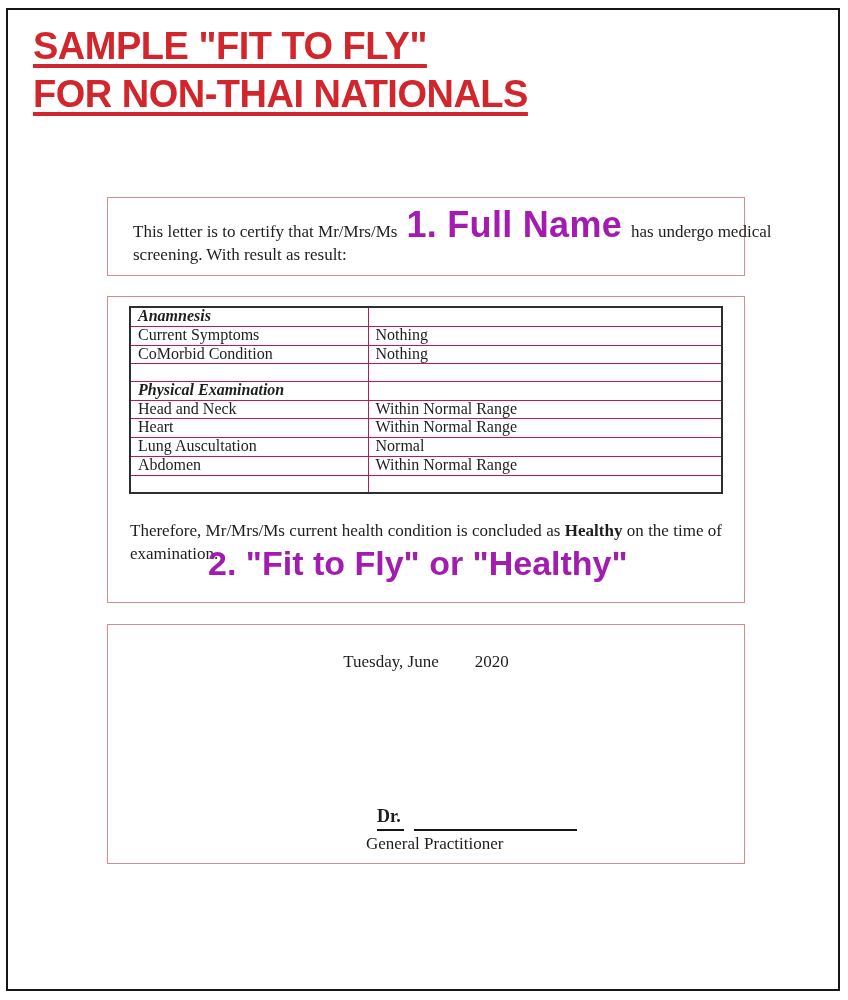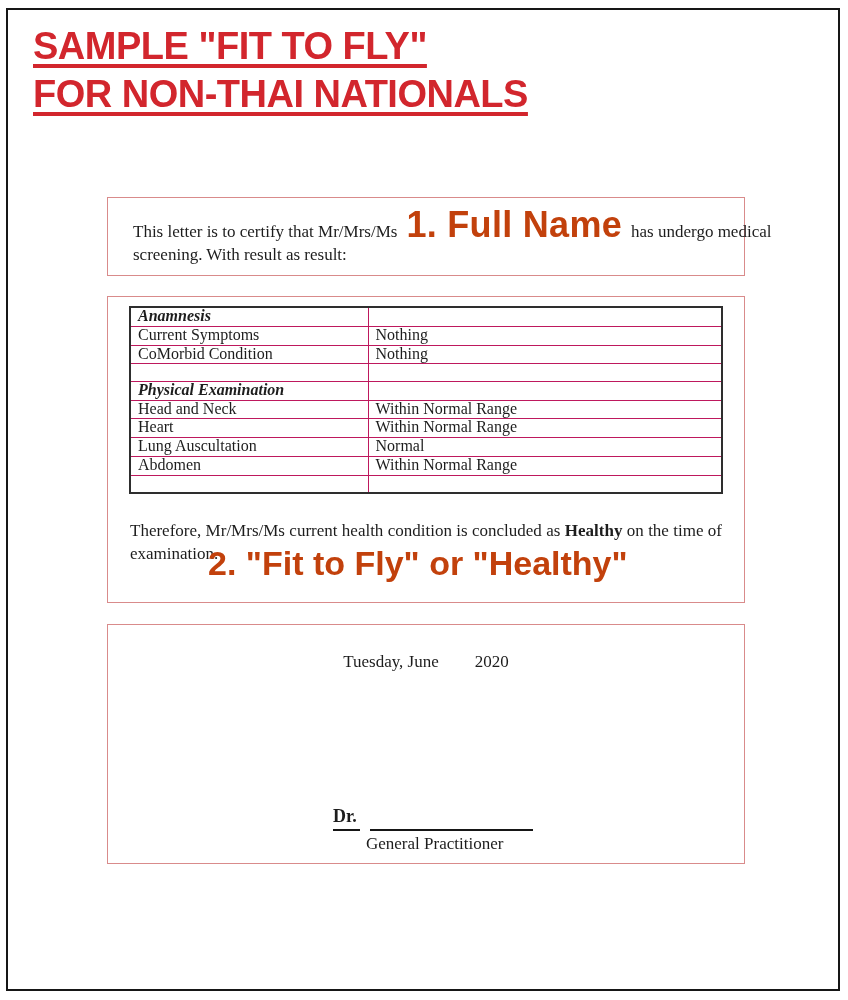--- a/index.html
+++ b/index.html
@@ -28,21 +28,21 @@
   .rbox { position:absolute; border:1px solid #d98b8b; background:#fff; }
   #box1 { left:107px; top:197px; width:638px; height:79px; }
   #box2 { left:107px; top:296px; width:638px; height:307px; }
   #box3 { left:107px; top:624px; width:638px; height:240px; }
 
   
   .certify-line1 {
     display:flex; align-items:baseline; gap:9px;
     margin:9px 0 0 25px; white-space:nowrap; font-size:17px;
   }
-  .ann { font-family:"Liberation Sans", sans-serif; font-weight:bold; color:#c2410c; }
+  .ann { font-family:"Liberation Sans", sans-serif; font-weight:bold; color:#a21caf; }
   .ann1 { font-size:36px; line-height:1; letter-spacing:0.3px; }
   .certify-line2 { margin:2px 0 0 25px; font-size:17px; }
 
   
   .results-table {
     position:absolute; left:21px; top:9px; width:594px;
     border-collapse:collapse; font-size:16px;
     border:2px solid #2e2e2e;
   }
   .results-table td {
@@ -61,21 +61,21 @@
 
   
   .ann3 { margin-top:25px; text-align:center; font-size:35px; line-height:1.15; white-space:nowrap; }
   .dateline { margin-top:27px; text-align:center; font-size:17px; }
   .date-gap { display:inline-block; width:36px; }
 
   .signature { position:absolute; left:225px; top:182px; font-size:17px; }
   .sig-row { display:flex; align-items:flex-end; }
   .dr-label {
     font-weight:bold; font-size:18px; line-height:1.1;
-    border-bottom:2px solid #161616; padding:0 3px 2px 0;
+    border-bottom:2px solid #161616; padding:0 3px 2px 0;margin-left:44px;
   }
   .sig-line {
     display:inline-block; width:163px; height:22px;
     border-bottom:2px solid #161616; margin-left:10px;
   }
   .gp-role { margin:3px 0 0 33px; }
 </style>
 </head>
 <body>
 

